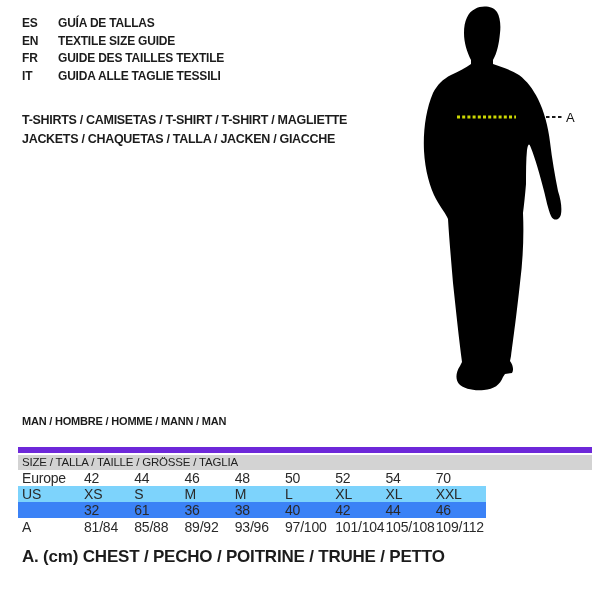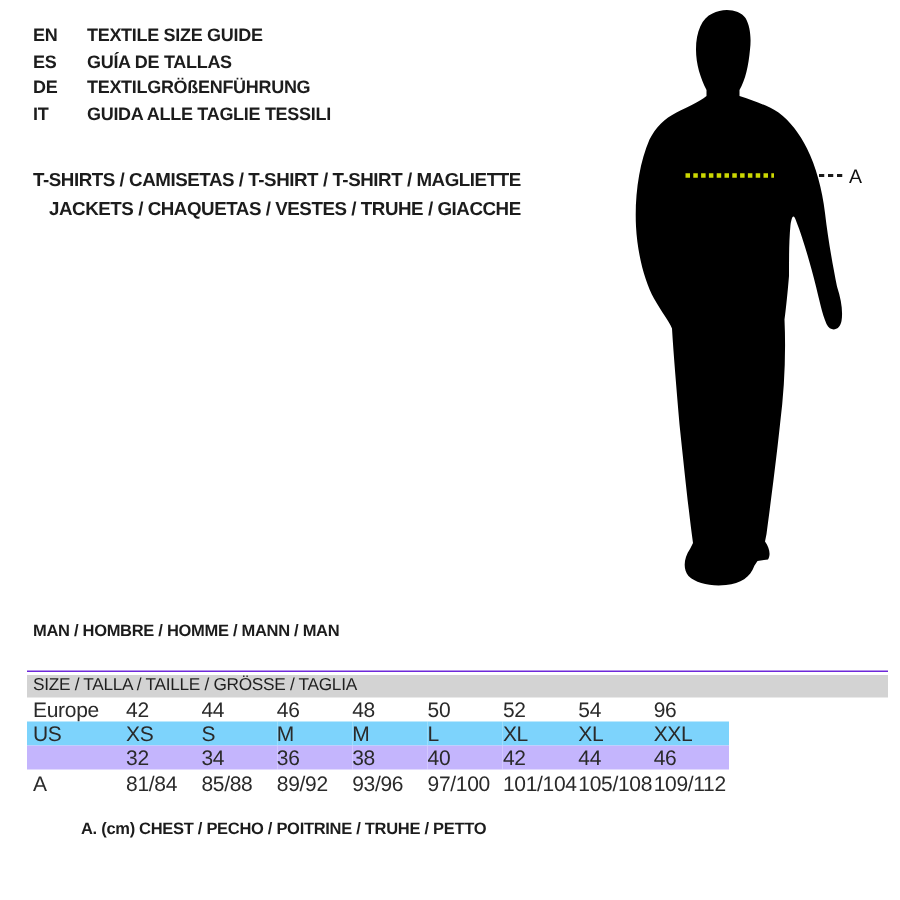--- a/index.html
+++ b/index.html
@@ -5,66 +5,66 @@
   html,body{margin:0;padding:0;background:#ffffff;}
   .page{
     position:relative;width:600px;height:600px;background:#ffffff;overflow:hidden;
     font-family:"Liberation Sans",sans-serif;color:#1c1c1c;
   }
   
   .lang-list{position:absolute;left:22px;top:15px;}
   .lang-row{display:flex;line-height:17.5px;font-size:12px;font-weight:bold;letter-spacing:-0.2px;}
   .lang-code{width:36px;flex:0 0 36px;}
   
-  .categories{position:absolute;left:22px;top:111px;font-size:12.5px;font-weight:bold;line-height:18.5px;letter-spacing:-0.3px;text-align:right;}
+  .categories{position:absolute;left:22px;top:111px;font-size:12.5px;font-weight:bold;line-height:18.5px;letter-spacing:-0.3px;}
   
   .figure-wrap{position:absolute;left:410px;top:0;width:190px;height:410px;}
   
   .section-title{position:absolute;left:22px;top:415px;font-size:11px;font-weight:bold;letter-spacing:-0.2px;}
   
-  .size-table{position:absolute;left:18px;top:447px;width:574px;border-top:1px solid #6d28d9;}
+  .size-table{position:absolute;left:18px;top:447px;width:574px;border-top:6px solid #6d28d9;}
   .table-header{background:#d3d3d3;height:15px;line-height:15px;font-size:11.5px;padding-left:4px;letter-spacing:-0.2px;color:#1f1f1f;margin-top:2px;}
   table.sizes{border-collapse:collapse;width:468px;table-layout:fixed;font-size:14px;color:#2a2a2a;}
   table.sizes td{padding:0;letter-spacing:-0.2px;}
   table.sizes td.lbl{text-align:left;padding-left:4px;}
   col.label-col{width:66px;}
   tr.row-europe td{height:16px;}
   tr.row-us td{height:16px;background:#7dd3fc;}
-  tr.row-num td{height:16px;background:#c4b5fd;}
+  tr.row-num td{height:16px;background:#3b82f6;}
   tr.row-a td{height:18px;}
   
-  .footnote{position:absolute;left:22px;top:547px;font-size:11px;font-weight:bold;letter-spacing:-0.2px;margin-left:32px;}
+  .footnote{position:absolute;left:22px;top:547px;font-size:17px;font-weight:bold;letter-spacing:-0.2px;}
 </style>
 </head>
 <body>
 
 <div class="page">
 
   <div class="lang-list">
     <div class="lang-row">
+      <span class="lang-code">ES</span>
+      <span class="lang-label">GUÍA DE TALLAS</span>
+    </div>
+    <div class="lang-row">
       <span class="lang-code">EN</span>
       <span class="lang-label">TEXTILE SIZE GUIDE</span>
     </div>
     <div class="lang-row">
-      <span class="lang-code">ES</span>
-      <span class="lang-label">GUÍA DE TALLAS</span>
-    </div>
-    <div class="lang-row">
-      <span class="lang-code">DE</span>
-      <span class="lang-label">TEXTILGRÖßENFÜHRUNG</span>
+      <span class="lang-code">FR</span>
+      <span class="lang-label">GUIDE DES TAILLES TEXTILE</span>
     </div>
     <div class="lang-row">
       <span class="lang-code">IT</span>
       <span class="lang-label">GUIDA ALLE TAGLIE TESSILI</span>
     </div>
   </div>
 
   <div class="categories">
     <div>T-SHIRTS / CAMISETAS / T-SHIRT / T-SHIRT / MAGLIETTE</div>
-    <div>JACKETS / CHAQUETAS / VESTES / TRUHE / GIACCHE</div>
+    <div>JACKETS / CHAQUETAS / TALLA / JACKEN / GIACCHE</div>
   </div>
 
   <div class="figure-wrap">
     <svg width="190" height="410" viewBox="0 0 190 410" xmlns="http://www.w3.org/2000/svg">
       <path d="M65,9
            C72,5 83,6 87,12
            C90,17 91,25 90,33
            C89,44 87,53 83,60
            L83,64
            C92,67 101,70 109,75
@@ -123,37 +123,37 @@
       <tbody>
           <tr class="row-europe">
         <td class="lbl">Europe</td>
         <td>42</td>
         <td>44</td>
         <td>46</td>
         <td>48</td>
         <td>50</td>
         <td>52</td>
         <td>54</td>
-        <td>96</td>
+        <td>70</td>
       </tr>
       <tr class="row-us">
         <td class="lbl">US</td>
         <td>XS</td>
         <td>S</td>
         <td>M</td>
         <td>M</td>
         <td>L</td>
         <td>XL</td>
         <td>XL</td>
         <td>XXL</td>
       </tr>
       <tr class="row-num">
         <td class="lbl"></td>
         <td>32</td>
-        <td>34</td>
+        <td>61</td>
         <td>36</td>
         <td>38</td>
         <td>40</td>
         <td>42</td>
         <td>44</td>
         <td>46</td>
       </tr>
       <tr class="row-a">
         <td class="lbl">A</td>
         <td>81/84</td>

